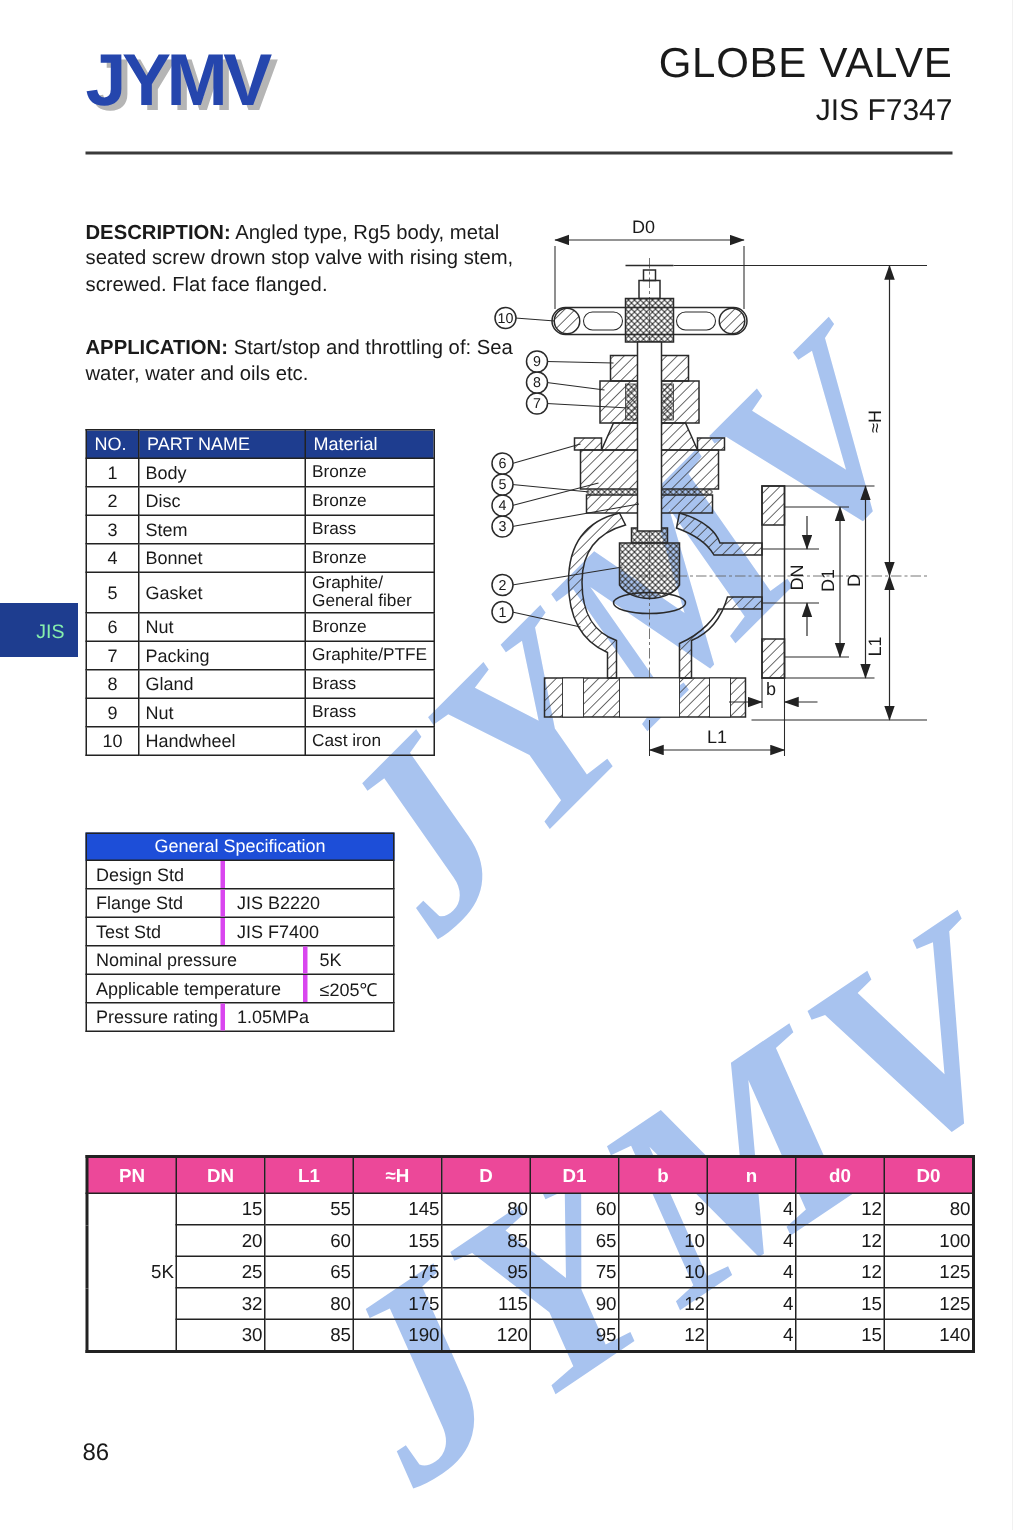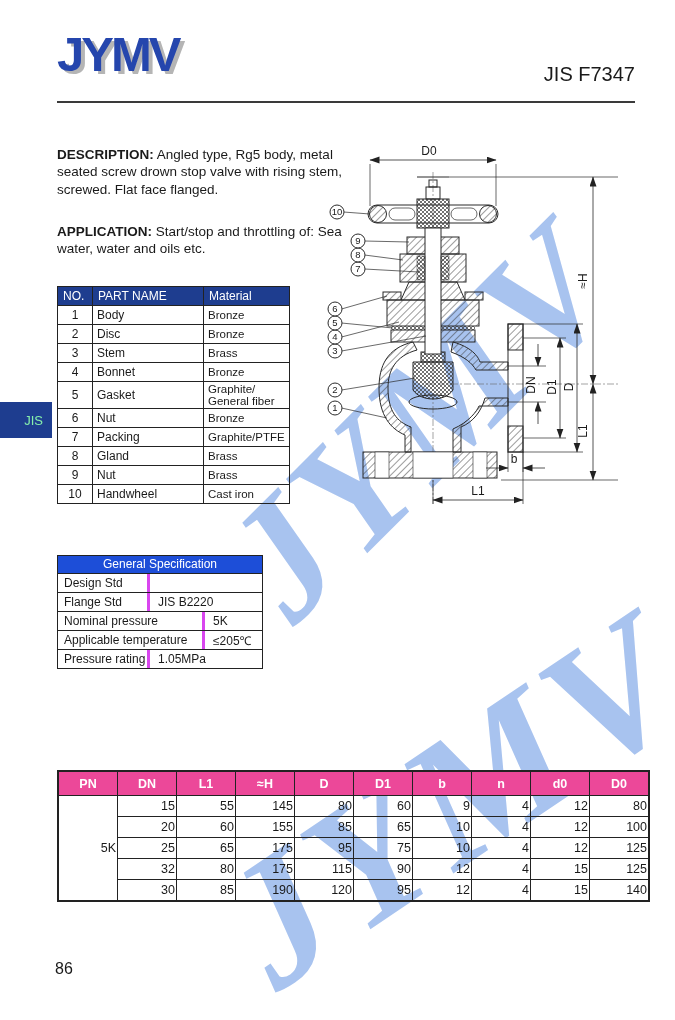--- a/index.html
+++ b/index.html
@@ -62,20 +62,21 @@
 </style>
 </head>
 <body>
 
 <div class="page">
   <div class="wm wm1">JYMV</div>
   <div class="wm wm2">JYMV</div>
 
   <div class="content">
     <div class="logo">JYMV</div>
+    <div class="title">GLOBE VALVE</div>
     <div class="subtitle">JIS F7347</div>
     <div class="rule"></div>
 
     <p class="desc"><span class="lead">DESCRIPTION:</span><span> Angled type, Rg5 body, metal seated screw drown stop valve with rising stem, screwed. Flat face flanged.</span></p>
 
     <p class="appl"><span class="lead">APPLICATION:</span><span> Start/stop and throttling of: Sea water, water and oils etc.</span></p>
 
     <div class="parts" id="parts-table">
         <table class="t">
           <thead>
@@ -144,20 +145,24 @@
 
     <div class="gspec" id="gen-spec">
         <div class="hdr">General Specification</div>
         <div class="row narrow">
           <div class="lab">Design Std</div>
           <div class="val"></div>
         </div>
         <div class="row narrow">
           <div class="lab">Flange Std</div>
           <div class="val">JIS B2220</div>
+        </div>
+        <div class="row narrow">
+          <div class="lab">Test Std</div>
+          <div class="val">JIS F7400</div>
         </div>
         <div class="row wide">
           <div class="lab">Nominal pressure</div>
           <div class="val">5K</div>
         </div>
         <div class="row wide">
           <div class="lab">Applicable temperature</div>
           <div class="val">≤205℃</div>
         </div>
         <div class="row narrow">

